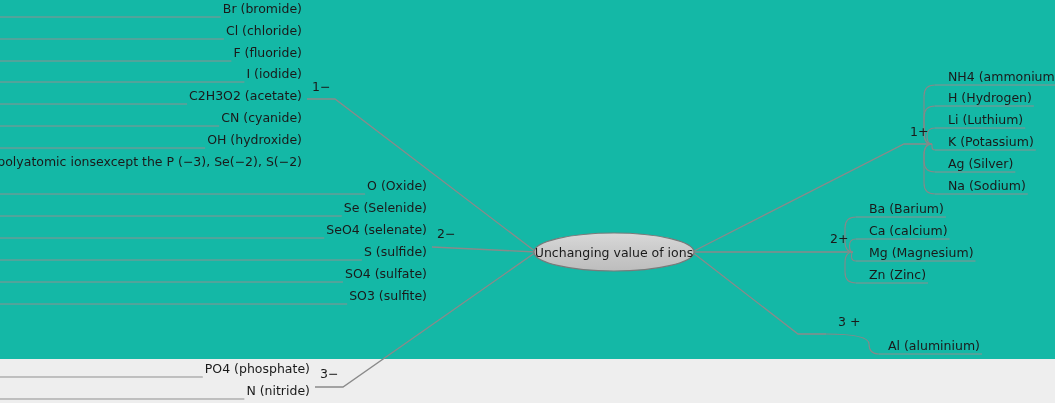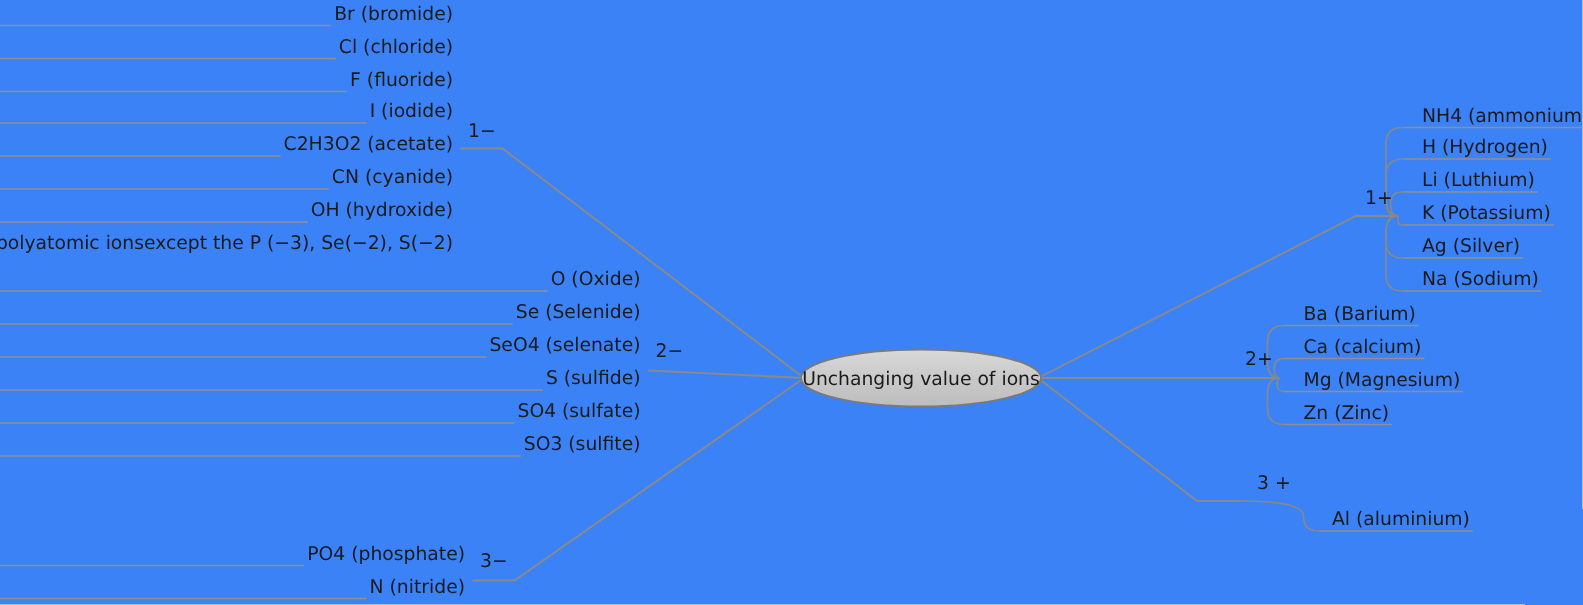--- a/index.html
+++ b/index.html
@@ -10,22 +10,22 @@
   }
   body {
     width: 1055px;
     height: 403px;
     overflow: hidden;
     font-family: "DejaVu Sans", sans-serif;
   }
   #map-root {
     position: relative;
     width: 1055px;
-    height: 403px;
-    background: #3b82f6;
+    height: 359px;
+    background: #14b8a6;
   }
   #map-svg {
     position: absolute;
     top: 0;
     left: 0;
     width: 1055px;
     height: 403px;
   }
   .branch-line {
     fill: none;

